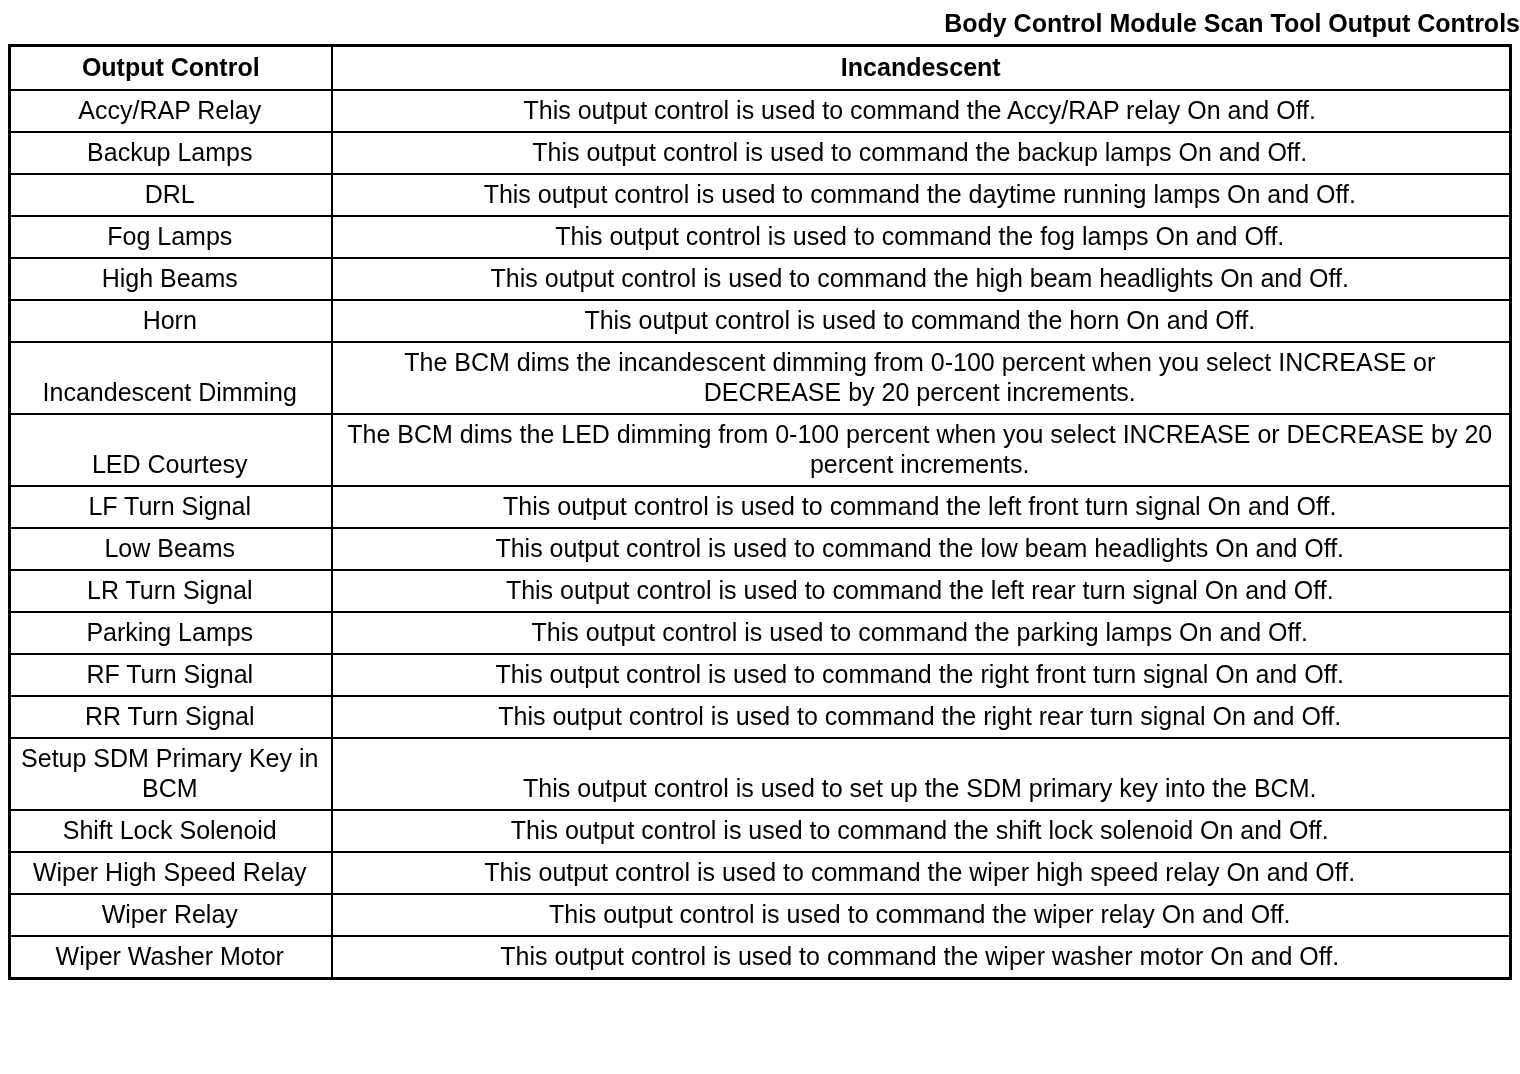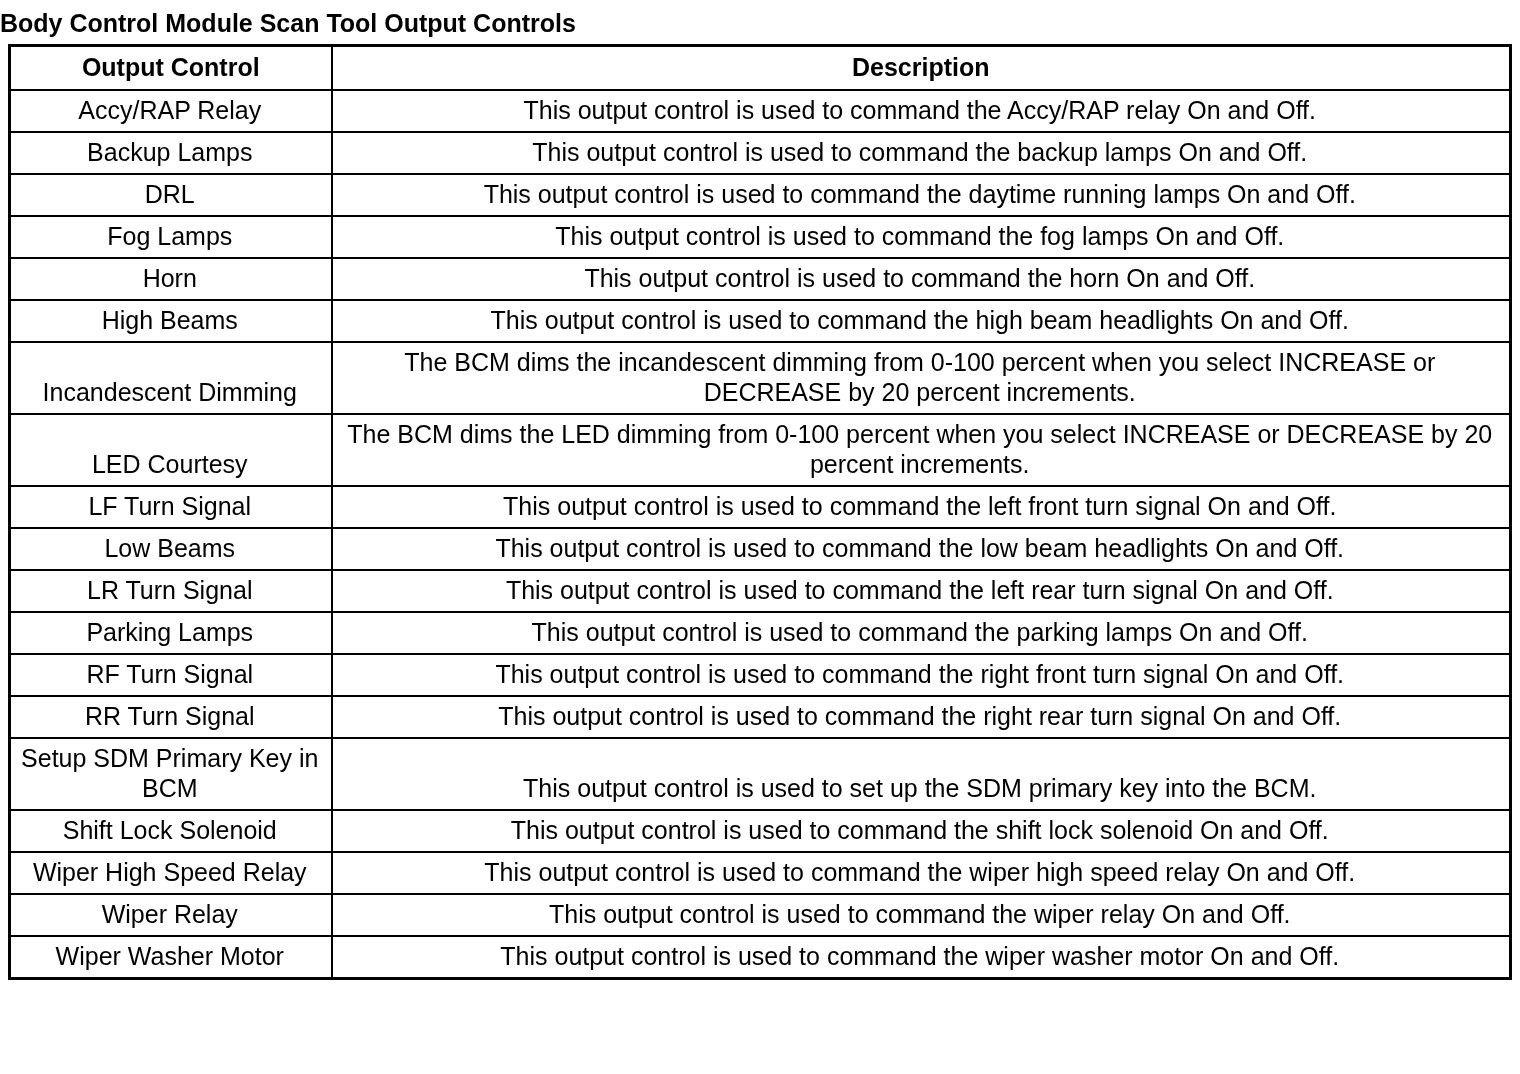--- a/index.html
+++ b/index.html
@@ -8,21 +8,21 @@
       padding: 0;
       background: #ffffff;
       color: #000000;
       font-family: "Liberation Sans", sans-serif;
     }
     body {
       width: 1520px;
       min-height: 1074px;
     }
     .page-title {
-      text-align: left;
+      text-align: right;
       font-weight: bold;
       font-size: 25px;
       line-height: 1.2;
       margin: 8px 0 6px 0;
     }
     table.output-controls {
       border-collapse: collapse;
       table-layout: fixed;
       width: 1504px;
       margin: 0 8px;
@@ -52,47 +52,47 @@
 <div class="page-title">Body Control Module Scan Tool Output Controls</div>
 
 <table class="output-controls">
   <colgroup>
     <col class="col-control">
     <col class="col-description">
   </colgroup>
   <thead>
     <tr>
       <th>Output Control</th>
-      <th>Description</th>
+      <th>Incandescent</th>
     </tr>
   </thead>
   <tbody>
     <tr>
       <td>Accy/RAP Relay</td>
       <td>This output control is used to command the Accy/RAP relay On and Off.</td>
     </tr>
     <tr>
       <td>Backup Lamps</td>
       <td>This output control is used to command the backup lamps On and Off.</td>
     </tr>
     <tr>
       <td>DRL</td>
       <td>This output control is used to command the daytime running lamps On and Off.</td>
     </tr>
     <tr>
       <td>Fog Lamps</td>
       <td>This output control is used to command the fog lamps On and Off.</td>
     </tr>
     <tr>
+      <td>High Beams</td>
+      <td>This output control is used to command the high beam headlights On and Off.</td>
+    </tr>
+    <tr>
       <td>Horn</td>
       <td>This output control is used to command the horn On and Off.</td>
-    </tr>
-    <tr>
-      <td>High Beams</td>
-      <td>This output control is used to command the high beam headlights On and Off.</td>
     </tr>
     <tr>
       <td>Incandescent Dimming</td>
       <td>The BCM dims the incandescent dimming from 0-100 percent when you select INCREASE or DECREASE by 20 percent increments.</td>
     </tr>
     <tr>
       <td>LED Courtesy</td>
       <td>The BCM dims the LED dimming from 0-100 percent when you select INCREASE or DECREASE by 20 percent increments.</td>
     </tr>
     <tr>

